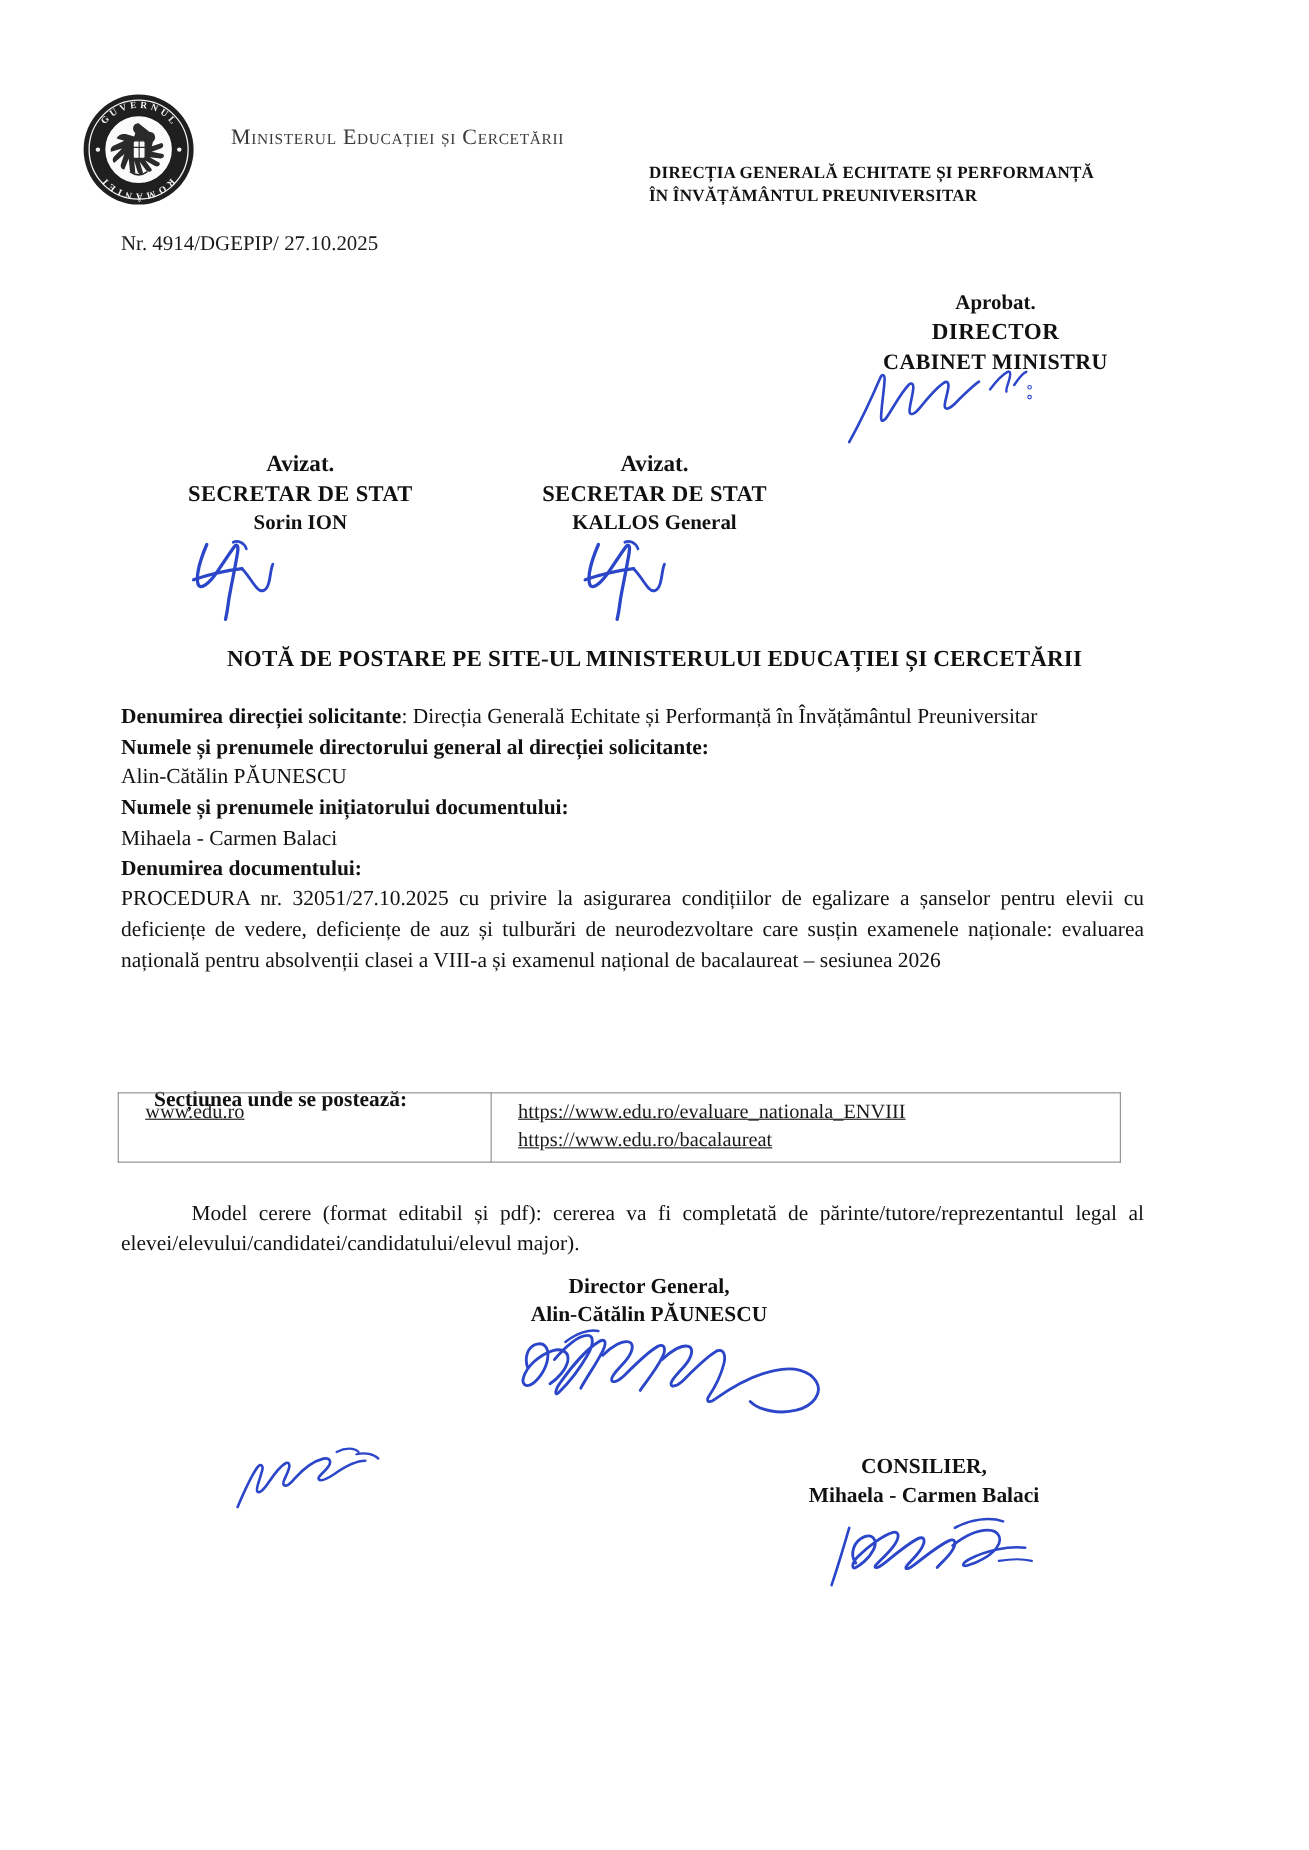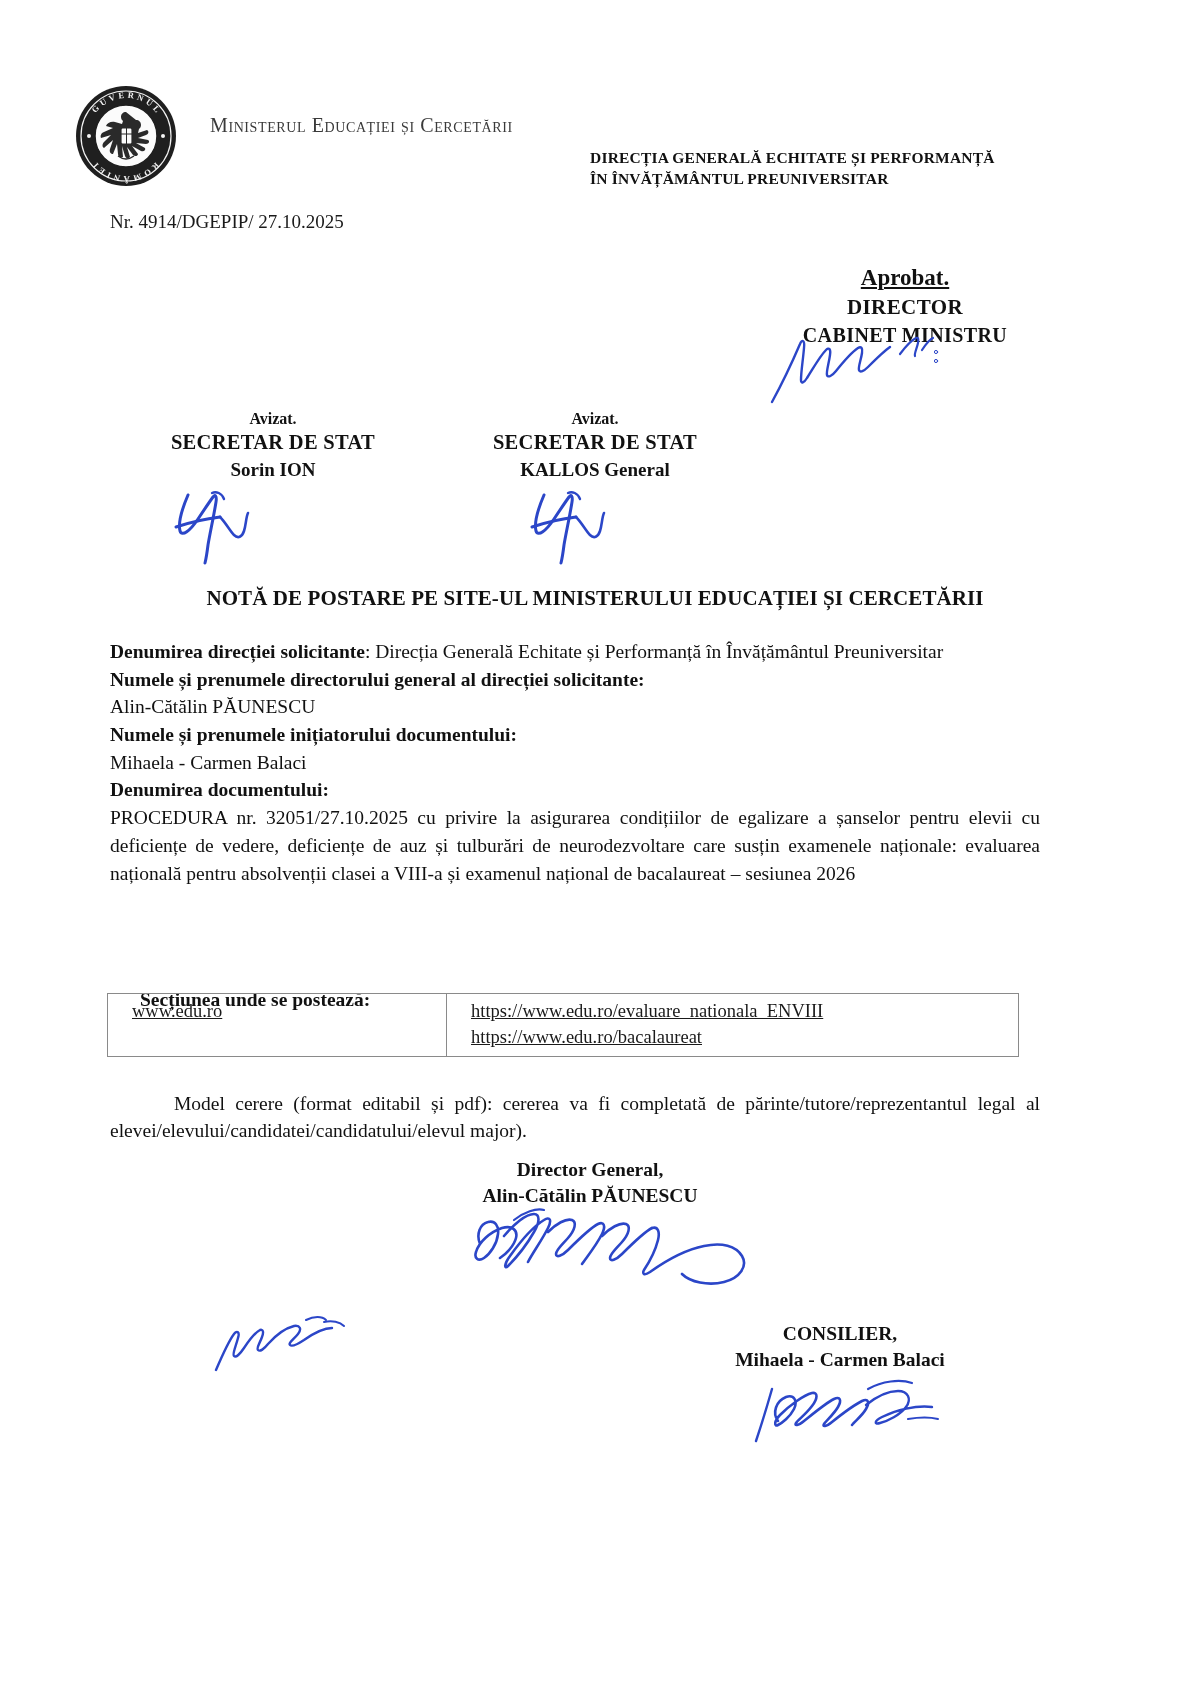--- a/index.html
+++ b/index.html
@@ -77,40 +77,40 @@
   
   .approve-block {
     position: absolute;
     left: 760px;
     top: 263px;
     width: 290px;
     text-align: center;
     font-weight: bold;
     line-height: 1.33;
   }
-  .approve-block .l1 { font-size: 23px; text-decoration: underline; }
+  .approve-block .l1 { font-size: 19px; }
   .approve-block .l2 { font-size: 21px; letter-spacing: 0.4px; }
   .approve-block .l3 { font-size: 20px; letter-spacing: 0.4px; }
 
   .sig-approve {
     position: absolute;
     left: 760px;
     top: 330px;
     width: 230px;
     height: 75px;
   }
 
   
   .avizat {
     position: absolute;
     text-align: center;
     font-weight: bold;
     line-height: 1.33;
   }
-  .avizat .l1 { font-size: 16px; }
+  .avizat .l1 { font-size: 21px; }
   .avizat .l2 { font-size: 20.5px; letter-spacing: 0.3px; }
   .avizat .l3 { font-size: 19px; }
   .avizat-left  { left: 108px; top: 408px; width: 330px; }
   .avizat-right { left: 430px; top: 408px; width: 330px; }
 
   .sig-left {
     position: absolute;
     left: 168px; top: 487px;
     width: 110px; height: 78px;
   }

